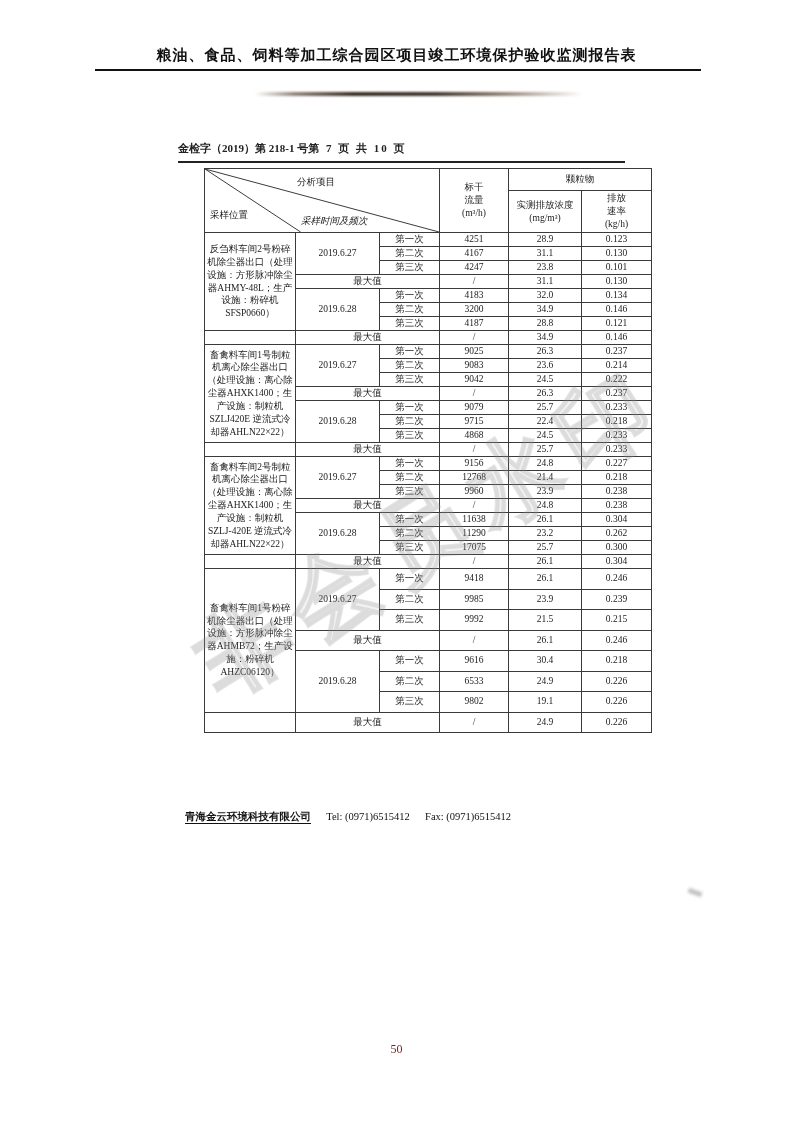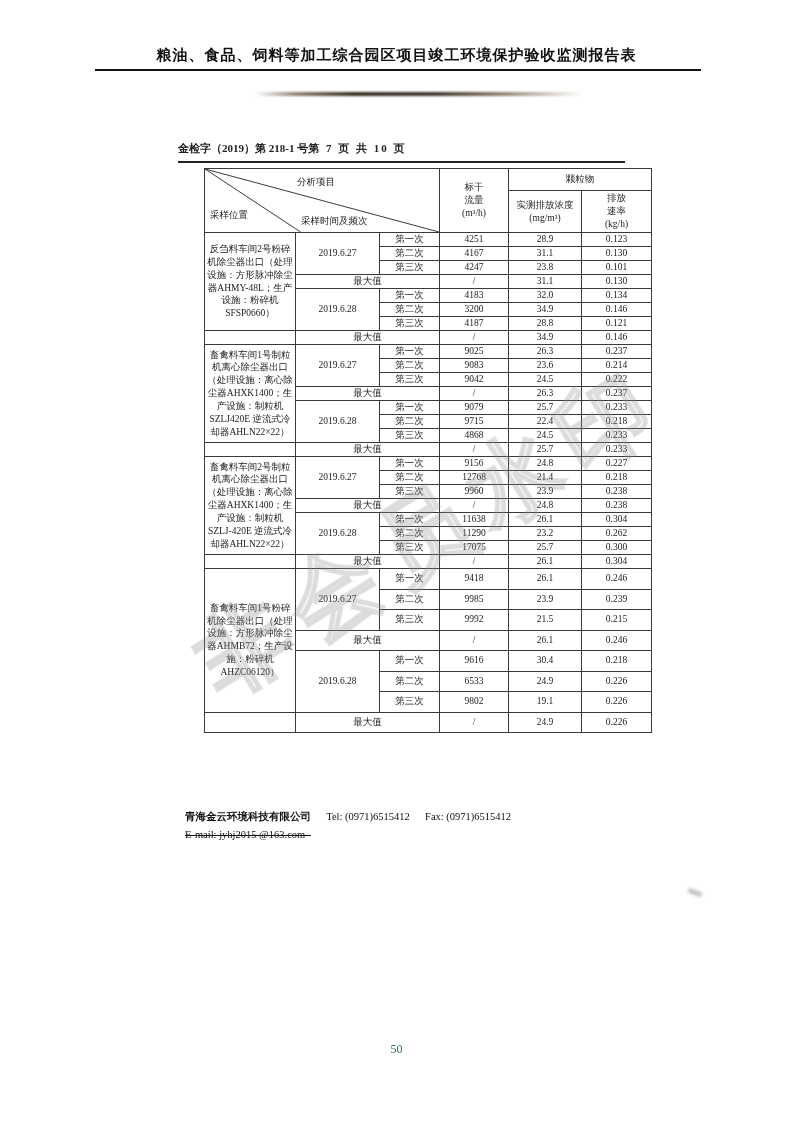--- a/index.html
+++ b/index.html
@@ -52,32 +52,32 @@
   }
   table.monitor{border:1.5px solid #222;}
   tr.h1{height:22px;} tr.h2{height:42px;}
   tbody tr{height:14px;}
   tbody tr.tall{height:20.5px;}
   td.corner{position:relative;padding:0;}
   td.corner svg{position:absolute;top:0;left:0;width:100%;height:100%;}
   td.corner .lbl{position:absolute;font-size:9.5px;white-space:nowrap;}
   .lbl-analysis{top:7px;left:92px;}
   .lbl-position{bottom:10px;left:5px;}
-  .lbl-time{bottom:4px;left:96px;}
+  .lbl-time{bottom:4px;left:96px;font-style:italic;}
   td.pos{font-size:9.5px;line-height:1.5;padding:2px 3px;}
   .hdr-small{font-size:9.5px;line-height:1.3;}
   .doc-footer{
     position:absolute;top:808px;left:185px;font-size:10.5px;color:#111;line-height:1.7;
     font-family:"Liberation Serif","DejaVu Serif",serif;
   }
-  .doc-footer .company{font-weight:700;border-bottom:1px solid #111;padding-bottom:13px;}
+  .doc-footer .company{font-weight:700;border-bottom:1px solid #111;padding-bottom:1px;}
   .doc-footer .sp{display:inline-block;width:10px;}
   .page-number{
     position:absolute;top:1042px;left:0;width:100%;text-align:center;
-    font-size:12px;color:#15803d;
+    font-size:12px;color:#7f1d1d;
   }
 </style>
 </head>
 <body>
 
 <div class="report-title">粮油、食品、饲料等加工综合园区项目竣工环境保护验收监测报告表</div>
 <div class="title-rule"></div>
 <div class="scan-streak"></div>
 <div class="scan-speck"></div>
 <div class="watermark">非会员水印</div>
@@ -341,19 +341,15 @@
 <div class="doc-footer">
   <div>
     <span class="company">青海金云环境科技有限公司</span>
     <span class="sp"></span>
     <span>Tel:</span>
     <span>(0971)6515412</span>
     <span class="sp"></span>
     <span>Fax:</span>
     <span>(0971)6515412</span>
   </div>
-  <div>
-    <span>E-mail:</span>
-    <span>jyhj2015 @163.com</span>
-  </div>
 </div>
 
 <div class="page-number">50</div>
 
 </body></html>

